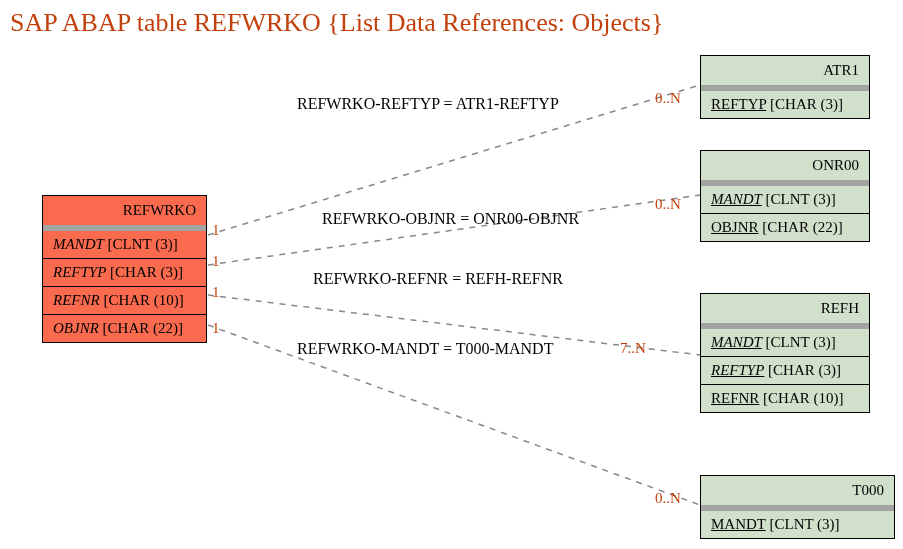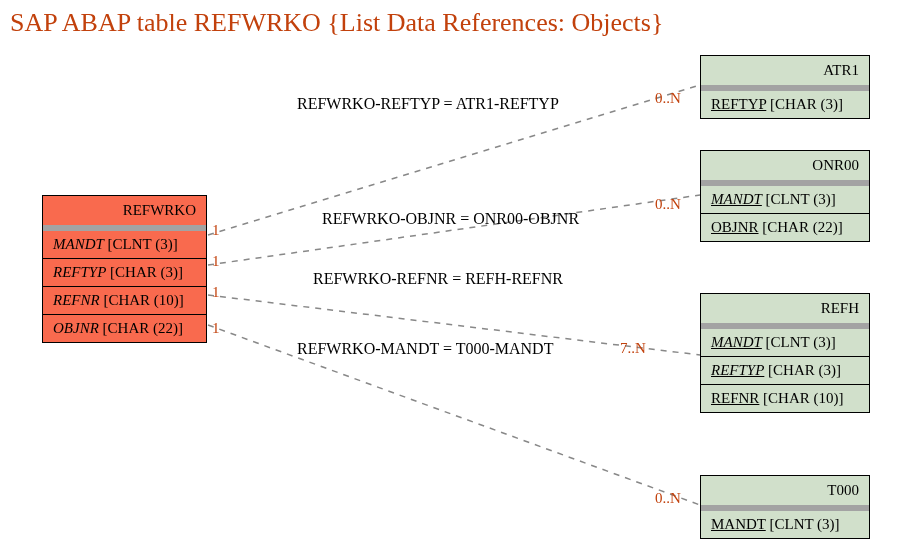--- a/index.html
+++ b/index.html
@@ -120,21 +120,21 @@
       <span class="italic underline">MANDT</span> <span>[CLNT (3)]</span>
     </div>
     <div class="entity-row">
       <span class="italic underline">REFTYP</span> <span>[CHAR (3)]</span>
     </div>
     <div class="entity-row">
       <span class="underline">REFNR</span> <span>[CHAR (10)]</span>
     </div>
   </div>
 
-  <div class="entity green" style="left:700px; top:435px; width:170px;">
+  <div class="entity green" style="left:700px; top:435px; width:195px;">
     <div class="entity-header">T000</div>
     <div class="entity-row">
       <span class="underline">MANDT</span> <span>[CLNT (3)]</span>
     </div>
   </div>
 
   <div class="rel-label" style="left:275px; top:55px;">REFWRKO-REFTYP = ATR1-REFTYP</div>
   <div class="rel-label" style="left:300px; top:170px;">REFWRKO-OBJNR = ONR00-OBJNR</div>
   <div class="rel-label" style="left:291px; top:230px;">REFWRKO-REFNR = REFH-REFNR</div>
   <div class="rel-label" style="left:275px; top:300px;">REFWRKO-MANDT = T000-MANDT</div>

